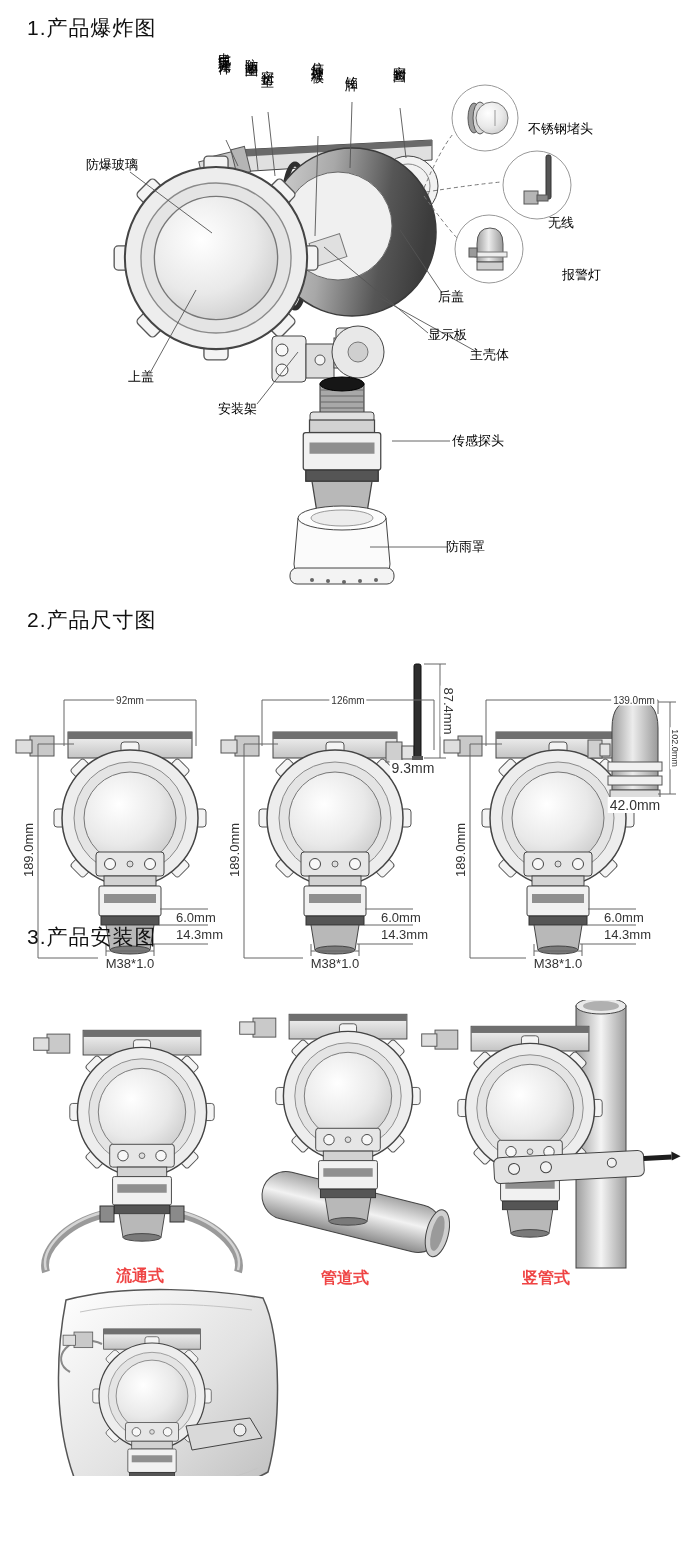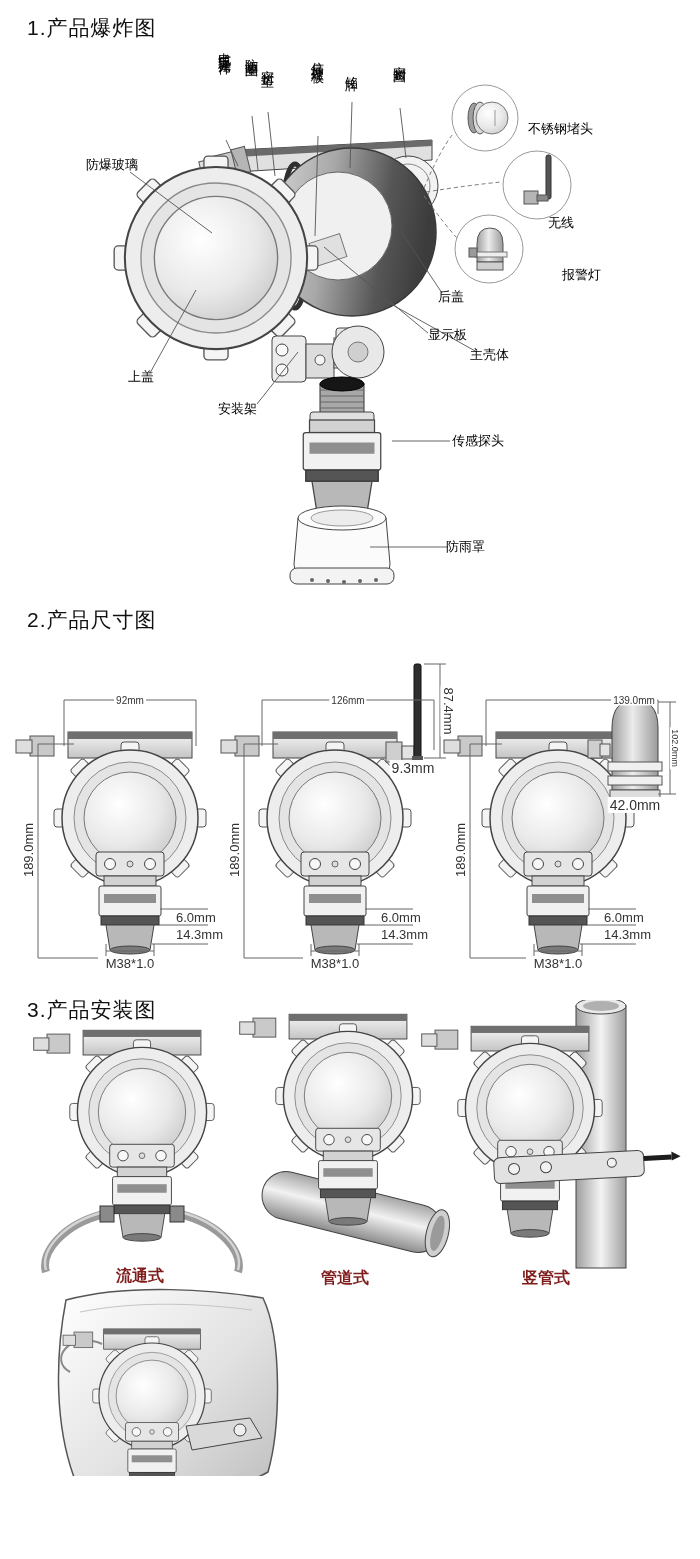--- a/index.html
+++ b/index.html
@@ -9,21 +9,21 @@
   .plabel{position:absolute;font-size:13px;color:#000000;font-family:Liberation Serif, serif;white-space:nowrap;}
   .vlabel{writing-mode:vertical-rl;text-orientation:upright;letter-spacing:2px;line-height:1;}
   .dim{position:absolute;font-size:10px;color:#333;background:#fff;padding:0 2px;white-space:nowrap;}
   .dim.small{font-size:13px;}
   .dim.mini{font-size:9px;}
   .dim.tiny{font-size:14px;}
   .dim.nobg{background:transparent;}
   .center{transform:translate(-50%,-50%);}
   .rot-ccw{transform:translate(-50%,-50%) rotate(-90deg);}
   .rot-cw{transform:translate(-50%,-50%) rotate(90deg);}
-  .itype{position:absolute;font-size:16px;font-weight:bold;color:#7f1d1d;white-space:nowrap;transform:translateX(-50%);}
+  .itype{position:absolute;font-size:16px;font-weight:bold;color:#ef4444;white-space:nowrap;transform:translateX(-50%);}
   svg{position:absolute;left:0;}
 </style>
 </head>
 <body>
 
 <div class="page">
 
   <div class="sec-title" style="left:27px;top:14px;">1.产品爆炸图</div>
 
   <svg viewBox="0 0 700 600" width="700" height="600" style="top:0;">
@@ -318,21 +318,21 @@
   <div class="dim small nobg" style="left:602px;top:910px;">6.0mm</div>
   <div class="dim small nobg" style="left:602px;top:927px;">14.3mm</div>
   <div class="dim small nobg" style="left:130px;top:956px;transform:translateX(-50%);">M38*1.0</div>
   <div class="dim small nobg" style="left:335px;top:956px;transform:translateX(-50%);">M38*1.0</div>
   <div class="dim small nobg" style="left:558px;top:956px;transform:translateX(-50%);">M38*1.0</div>
   <div class="dim small rot-cw" style="left:448px;top:711px;">87.4mm</div>
   <div class="dim tiny center" style="left:413px;top:768px;">9.3mm</div>
   <div class="dim mini rot-cw" style="left:675px;top:748px;">102.0mm</div>
   <div class="dim tiny center" style="left:635px;top:805px;text-align:right;">42.0mm</div>
 
-  <div class="sec-title" style="left:27px;top:996px;text-align:center;">3.产品安装图</div>
+  <div class="sec-title" style="left:27px;top:923px;text-align:center;">3.产品安装图</div>
 
   <svg viewBox="0 1000 700 559" width="700" height="559" style="top:1000px;">
 
     <g>
       <path d="M104 1214 C64 1224 40 1252 46 1272" fill="none" stroke="#9a9a9a" stroke-width="8"></path>
       <path d="M104 1212 C64 1222 40 1250 46 1270" fill="none" stroke="#d5d5d5" stroke-width="2.5"></path>
       <path d="M180 1214 C220 1224 244 1252 238 1272" fill="none" stroke="#9a9a9a" stroke-width="8"></path>
       <path d="M180 1212 C220 1222 244 1250 238 1270" fill="none" stroke="#d5d5d5" stroke-width="2.5"></path>
       <rect x="100" y="1206" width="14" height="16" fill="#8a8a8a" stroke="#333"></rect>
       <rect x="170" y="1206" width="14" height="16" fill="#8a8a8a" stroke="#333"></rect>

